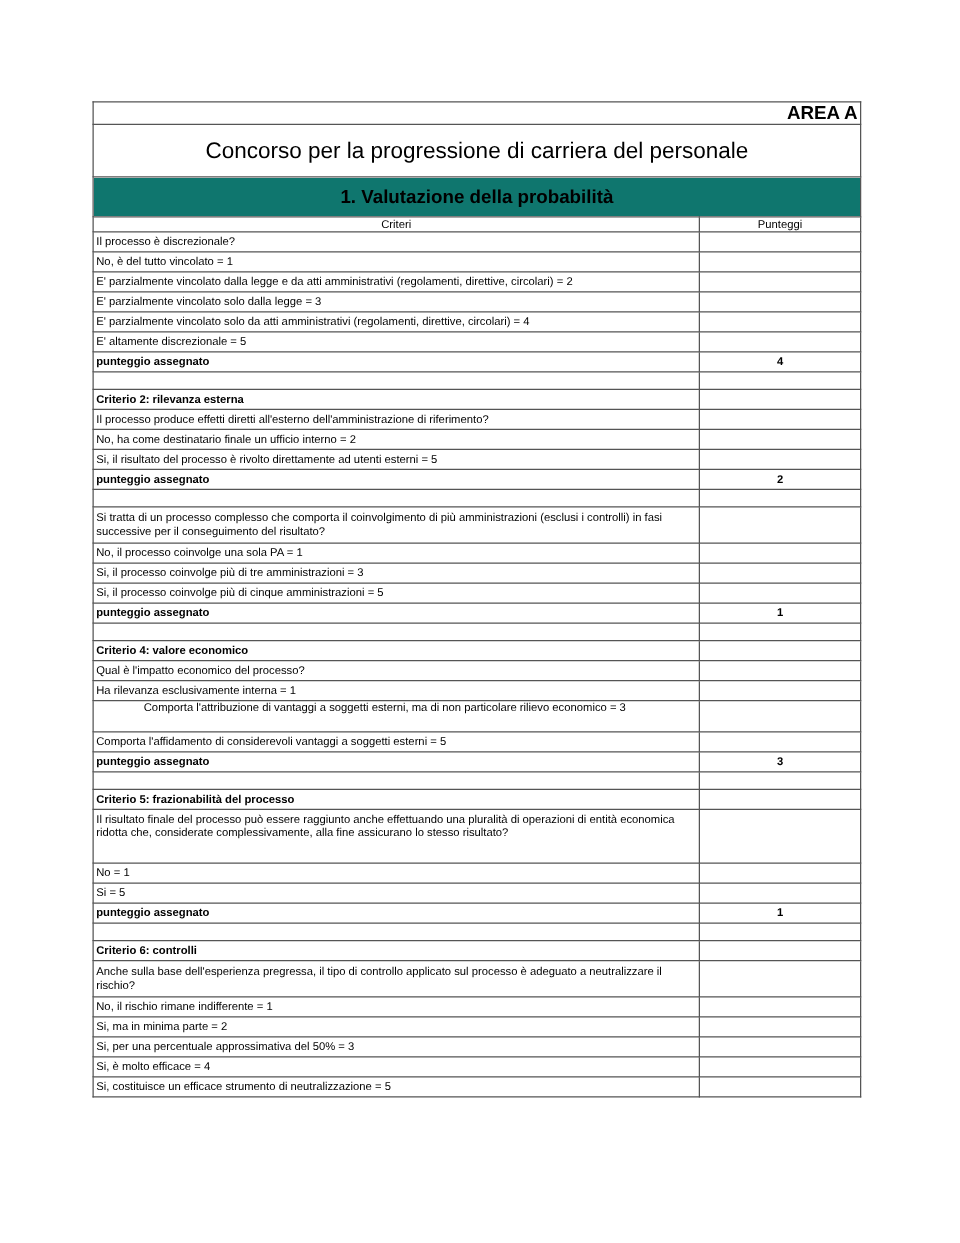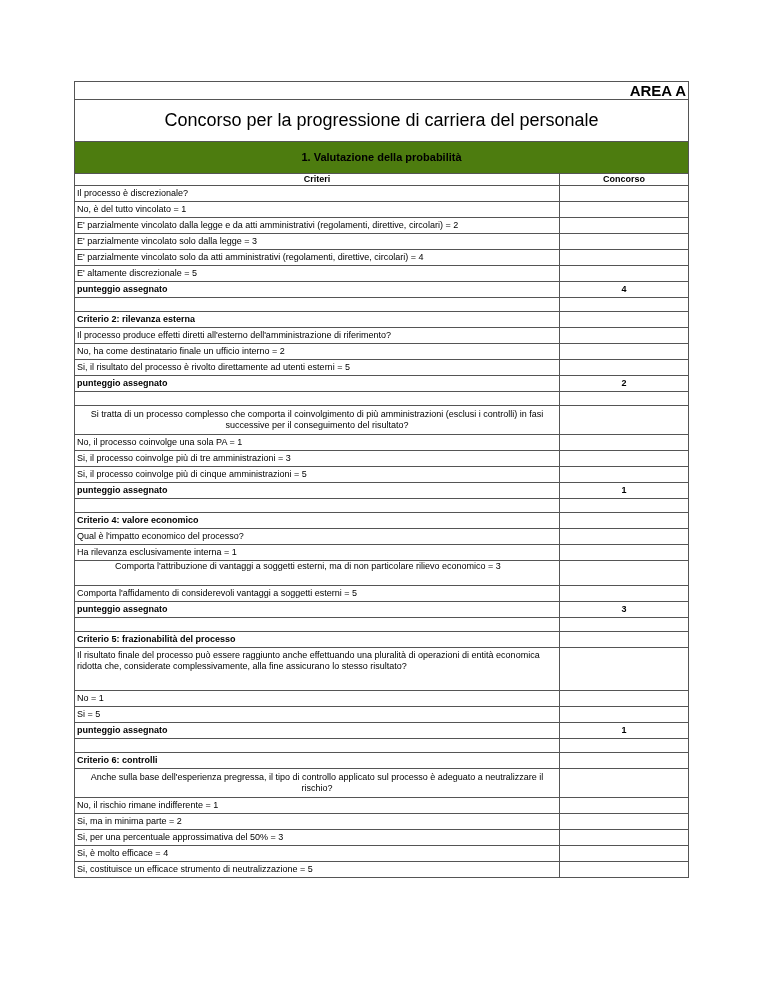--- a/index.html
+++ b/index.html
@@ -6,27 +6,27 @@
     body { width: 768px; height: 994px; position: relative; overflow: hidden;
            font-family: "Liberation Sans", sans-serif; color: #000; }
     .sheet { position: absolute; left: 74px; top: 81px; width: 614px; }
     table { border-collapse: collapse; width: 614px; table-layout: fixed; }
     td { border: 1px solid #555; padding: 0 2px; font-size: 9px; line-height: 11px;
          vertical-align: top; overflow: hidden; }
     td.score { text-align: center; font-weight: bold; vertical-align: middle; }
     .area-title td { height: 17px; font-size: 15px; font-weight: bold; text-align: right;
                      vertical-align: middle; line-height: 17px; }
     .subtitle td { height: 41px; font-size: 18px; text-align: center; vertical-align: middle; }
-    .section td { height: 31px; font-size: 11px; font-weight: bold; text-align: center;
-                  vertical-align: middle; background: #4d7c0f; margin-left: 22px; }
-    .colhead td { height: 11px; font-weight: bold; text-align: center; font-size: 9px; }
+    .section td { height: 31px; font-size: 15px; font-weight: bold; text-align: center;
+                  vertical-align: middle; background: #0f766e; margin-left: 22px; }
+    .colhead td { height: 11px; font-weight: normal; text-align: center; font-size: 9px; }
     tr.r td { height: 15px; vertical-align: middle; }
     tr.crit td.label { font-weight: bold; }
     tr.two td { height: 24px; padding-left: 40px; }
-    tr.two-b td { height: 28px; text-align: center; }
+    tr.two-b td { height: 28px; }
     tr.three td { height: 40px; vertical-align: top; padding-top: 2px; }
     tr.pun td.label { text-align: left; font-weight: bold; margin-left: 31px; }
     tr.gap2 td { height: 13px; }
   </style>
 </head>
 <body>
 
 <div class="sheet">
 <table>
   <colgroup>
@@ -39,21 +39,21 @@
     <td colspan="2">AREA A</td>
   </tr>
   <tr class="subtitle">
     <td colspan="2">Concorso per la progressione di carriera del personale</td>
   </tr>
   <tr class="section">
     <td colspan="2">1. Valutazione della probabilità</td>
   </tr>
   <tr class="colhead">
     <td>Criteri</td>
-    <td>Concorso</td>
+    <td>Punteggi</td>
   </tr>
 
   <tr class="r">
     <td>Il processo è discrezionale?</td>
           <td></td>
   </tr>
   <tr class="r">
           <td>No, è del tutto vincolato = 1</td>
           <td></td>
         </tr>

